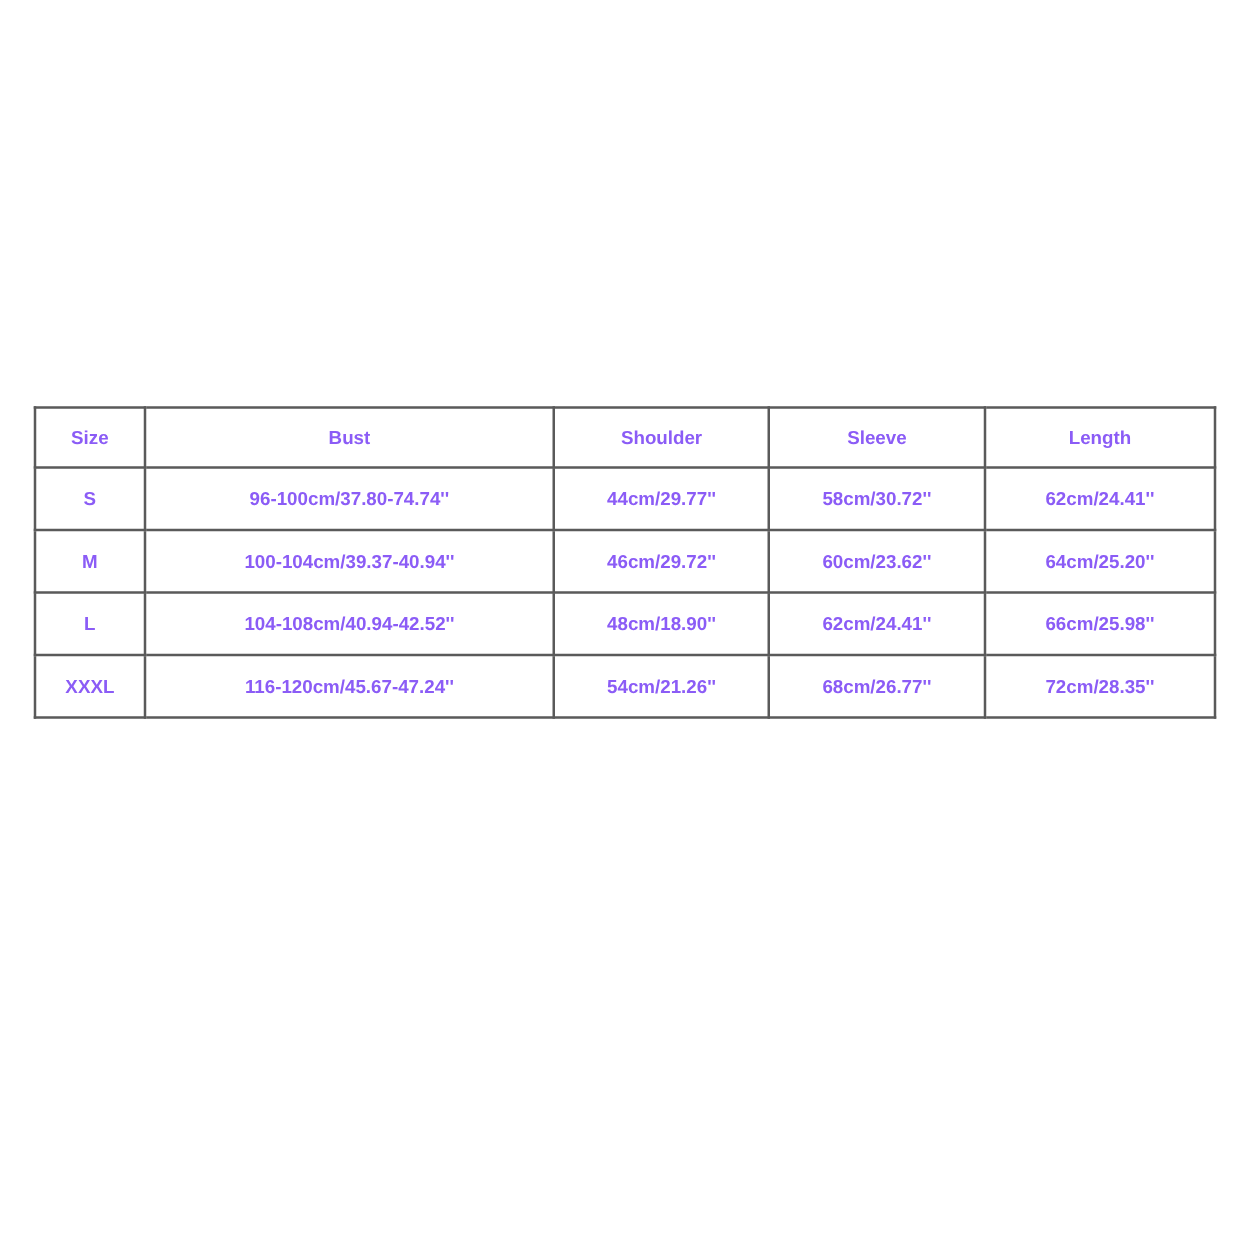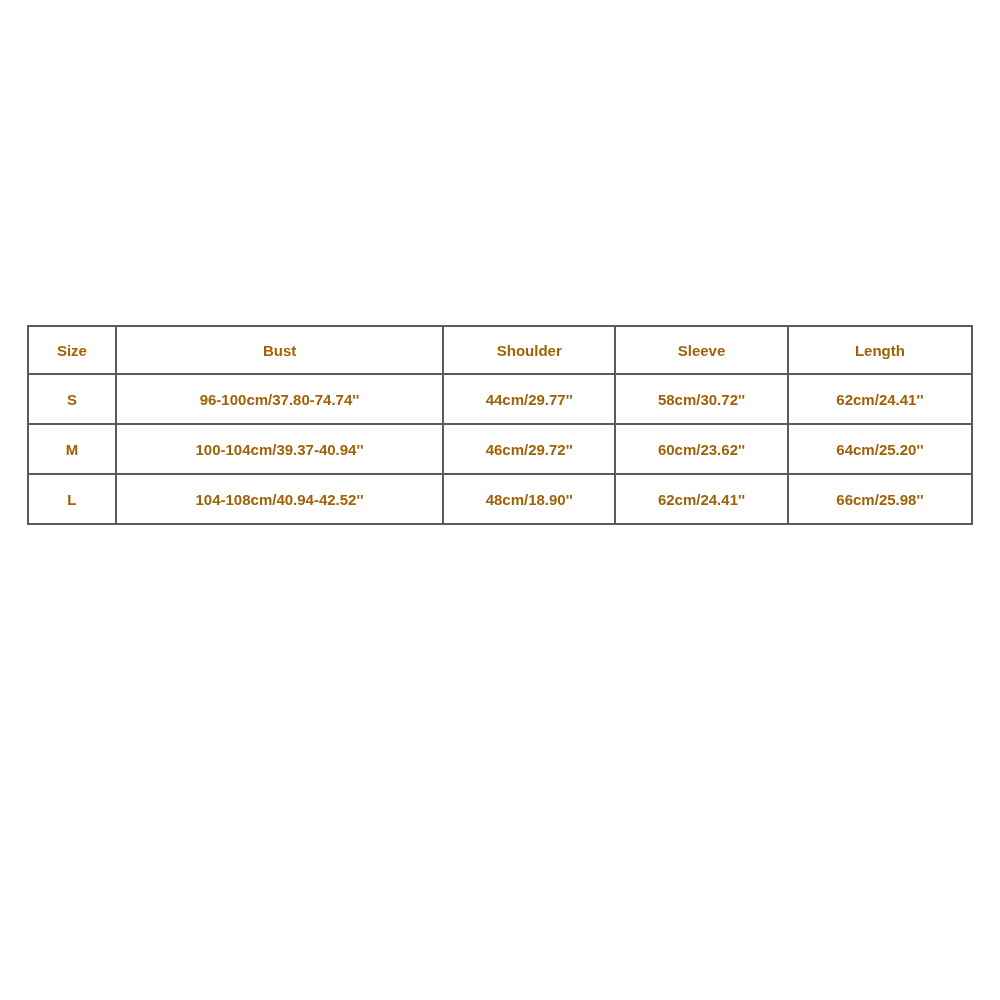--- a/index.html
+++ b/index.html
@@ -24,21 +24,21 @@
     border-collapse: collapse;
     table-layout: fixed;
     background: #ffffff;
   }
   table.size-chart th,
   table.size-chart td {
     border: 2px solid #5a5a5a;
     text-align: center;
     vertical-align: middle;
     font-weight: bold;
-    color: #a16207;
+    color: #8b5cf6;
     font-size: 15px;
     padding: 0;
     overflow: hidden;
     white-space: nowrap;
   }
   table.size-chart th {
     height: 46px;
   }
   table.size-chart td {
     height: 48px;
@@ -80,15 +80,22 @@
         <td>60cm/23.62''</td>
         <td>64cm/25.20''</td>
       </tr>
       <tr>
         <td>L</td>
         <td>104-108cm/40.94-42.52''</td>
         <td>48cm/18.90''</td>
         <td>62cm/24.41''</td>
         <td>66cm/25.98''</td>
       </tr>
+      <tr>
+        <td>XXXL</td>
+        <td>116-120cm/45.67-47.24''</td>
+        <td>54cm/21.26''</td>
+        <td>68cm/26.77''</td>
+        <td>72cm/28.35''</td>
+      </tr>
     </tbody>
   </table>
 </div>
 
 </body></html>

